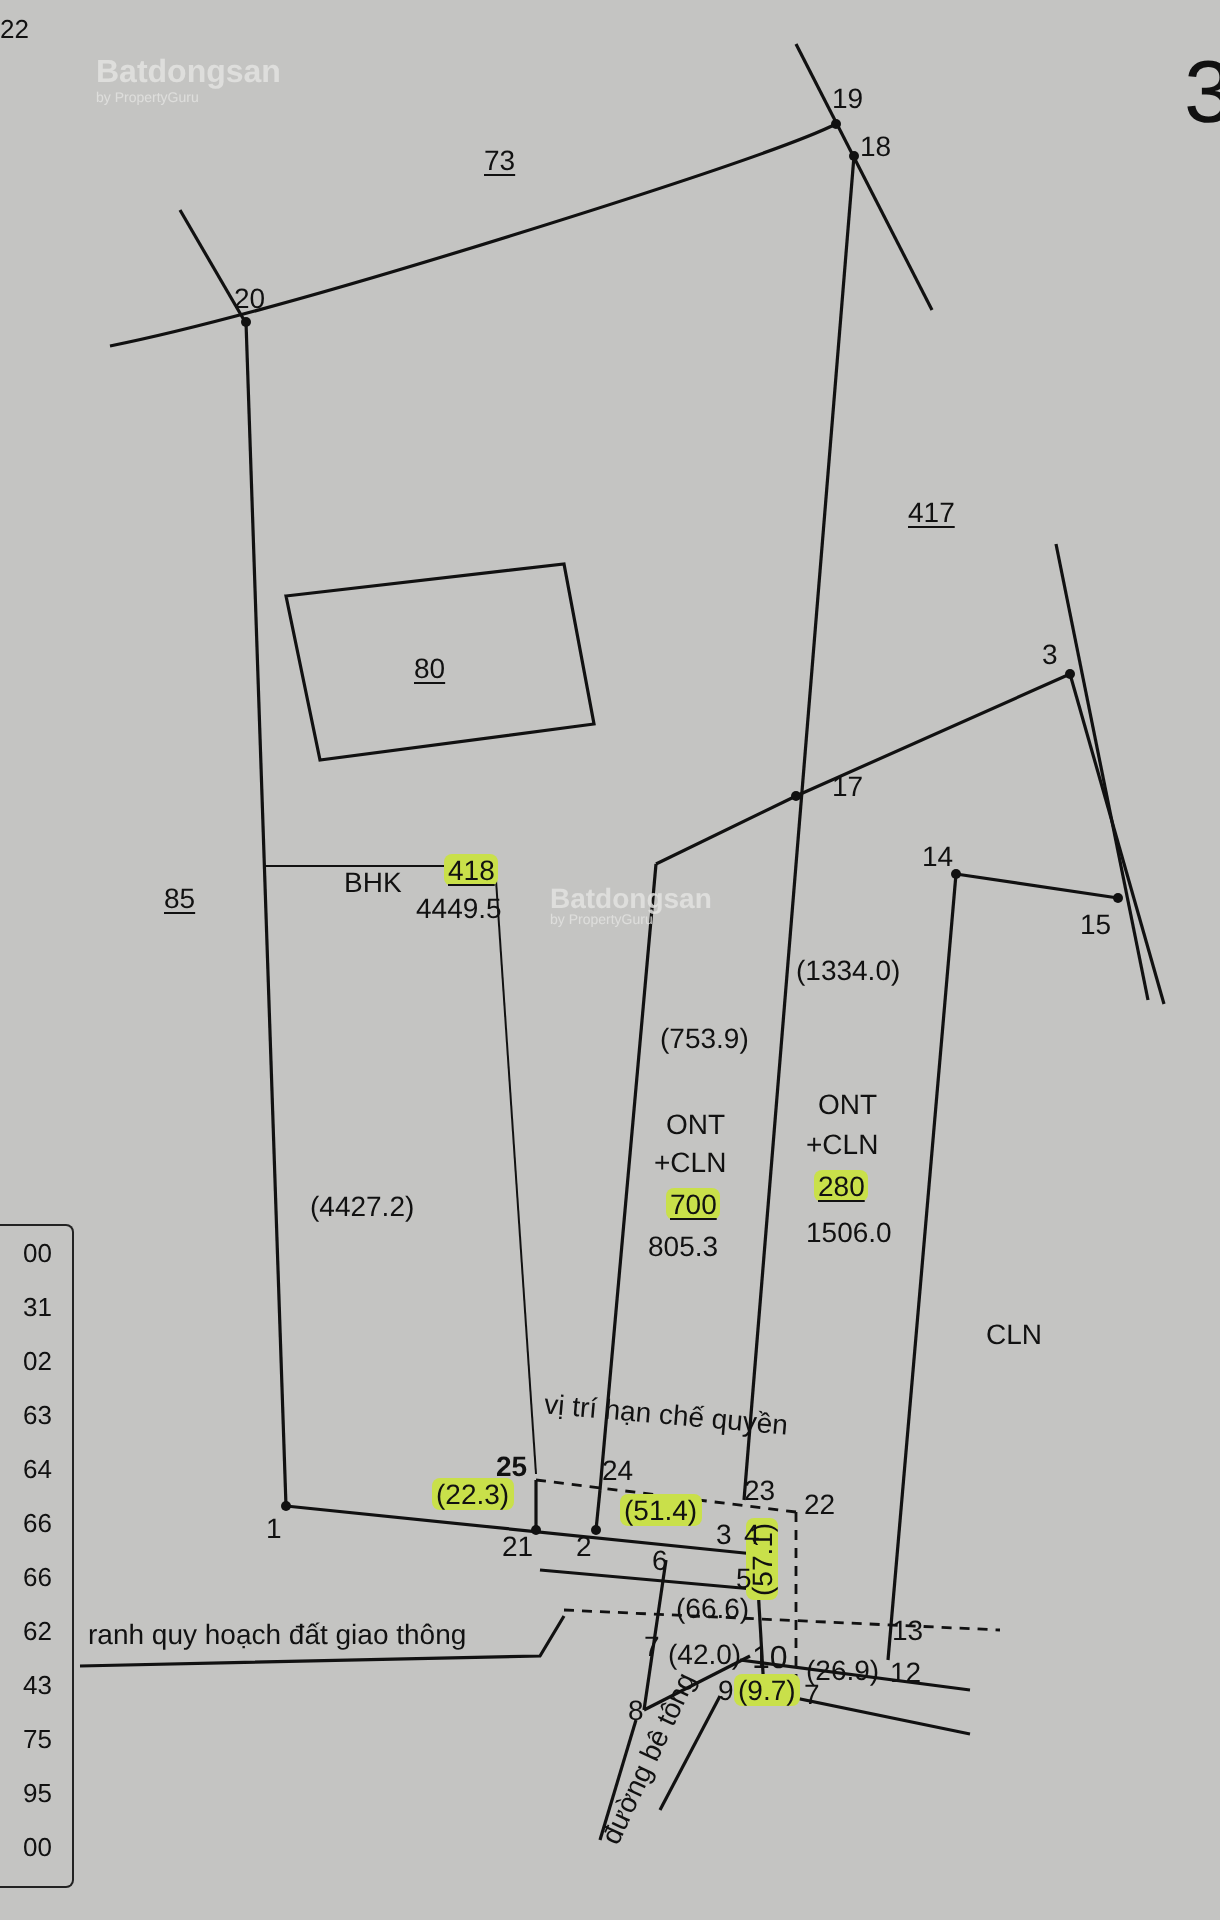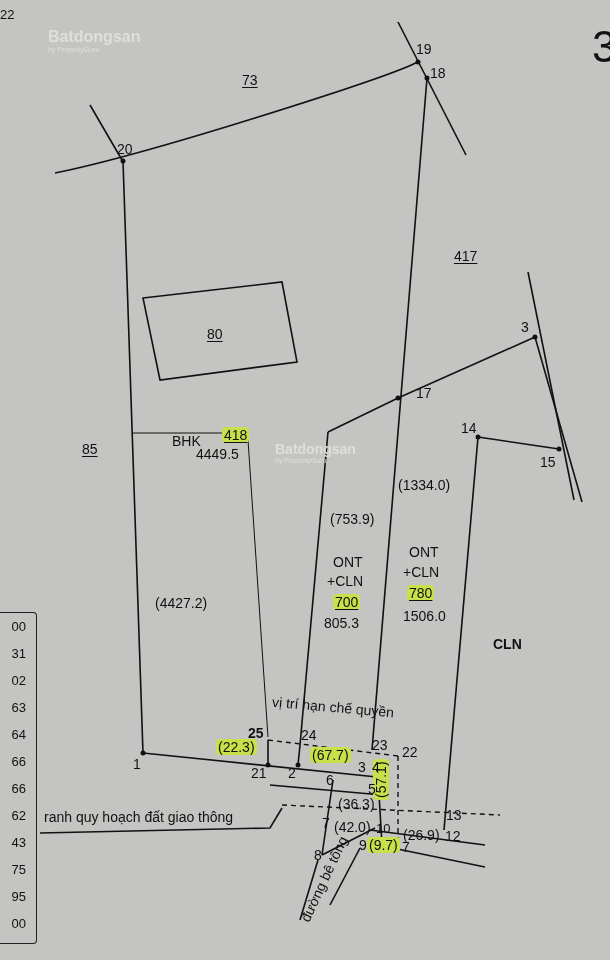--- a/index.html
+++ b/index.html
@@ -83,59 +83,59 @@
 <div class="wm" style="left:48px;top:28px;"><span>Batdongsan</span><small>by PropertyGuru</small></div>
 <div class="wm" style="left:275px;top:441px;font-size:14px;"><span>Batdongsan</span><small>by PropertyGuru</small></div>
 
 <div class="lbl u" style="left:242px;top:73px;">73</div>
 <div class="lbl u" style="left:207px;top:327px;">80</div>
 <div class="lbl u" style="left:82px;top:442px;">85</div>
 <div class="lbl u" style="left:454px;top:249px;">417</div>
 
 <div class="lbl" style="left:172px;top:434px;">BHK</div>
 <div class="lbl u" style="left:222px;top:428px;"><span class="hl">418</span></div>
-<div class="lbl" style="left:196px;top:447px;">4449.5</div>
+<div class="lbl" style="left:208px;top:447px;">4449.5</div>
 <div class="lbl" style="left:155px;top:596px;">(4427.2)</div>
 
 <div class="lbl" style="left:330px;top:512px;">(753.9)</div>
 <div class="lbl" style="left:333px;top:555px;">ONT</div>
 <div class="lbl" style="left:327px;top:574px;">+CLN</div>
 <div class="lbl u" style="left:333px;top:595px;"><span class="hl">700</span></div>
 <div class="lbl" style="left:324px;top:616px;">805.3</div>
 
 <div class="lbl" style="left:398px;top:478px;">(1334.0)</div>
 <div class="lbl" style="left:409px;top:545px;">ONT</div>
 <div class="lbl" style="left:403px;top:565px;">+CLN</div>
-<div class="lbl u" style="left:407px;top:586px;"><span class="hl">780</span></div>
+<div class="lbl u" style="left:407px;top:586px;"><span class="hl">280</span></div>
 <div class="lbl" style="left:403px;top:609px;">1506.0</div>
 
-<div class="lbl" style="left:493px;top:637px;font-weight:bold;">CLN</div>
+<div class="lbl" style="left:493px;top:660px;">CLN</div>
 
 <div class="lbl" style="left:272px;top:700px;transform:rotate(5deg);">vị trí hạn chế quyền</div>
 <div class="lbl" style="left:44px;top:810px;">ranh quy hoạch đất giao thông</div>
 <div class="lbl" style="left:298px;top:918px;transform:rotate(-65deg);transform-origin:left top;">đường bê tông</div>
 
 <div class="lbl" style="left:216px;top:740px;"><span class="hl">(22.3)</span></div>
-<div class="lbl" style="left:310px;top:748px;"><span class="hl">(67.7)</span></div>
+<div class="lbl" style="left:310px;top:748px;"><span class="hl">(51.4)</span></div>
 <div class="lbl" style="left:374px;top:800px;transform:rotate(-90deg);transform-origin:left top;"><span class="hl">(57.1)</span></div>
-<div class="lbl" style="left:338px;top:797px;">(36.3)</div>
+<div class="lbl" style="left:338px;top:797px;">(66.6)</div>
 <div class="lbl" style="left:334px;top:820px;">(42.0)</div>
 <div class="lbl" style="left:403px;top:828px;">(26.9)</div>
 <div class="lbl" style="left:367px;top:838px;"><span class="hl">(9.7)</span></div>
 
 <div class="lbl" style="left:133px;top:757px;">1</div>
 <div class="lbl" style="left:288px;top:766px;">2</div>
 <div class="lbl" style="left:358px;top:760px;">3</div>
 <div class="lbl" style="left:372px;top:760px;">4</div>
 <div class="lbl" style="left:368px;top:782px;">5</div>
 <div class="lbl" style="left:326px;top:773px;">6</div>
 <div class="lbl" style="left:322px;top:816px;">7</div>
 <div class="lbl" style="left:314px;top:848px;">8</div>
 <div class="lbl" style="left:359px;top:838px;">9</div>
-<div class="lbl" style="left:376px;top:822px;font-size:13px;">10</div>
+<div class="lbl" style="left:376px;top:822px;font-size:16px;">10</div>
 <div class="lbl" style="left:402px;top:840px;">7</div>
 <div class="lbl" style="left:445px;top:829px;">12</div>
 <div class="lbl" style="left:446px;top:808px;">13</div>
 <div class="lbl" style="left:461px;top:421px;">14</div>
 <div class="lbl" style="left:540px;top:455px;">15</div>
 <div class="lbl" style="left:521px;top:320px;">3</div>
 <div class="lbl" style="left:380px;top:386px;margin-left:36px;">17</div>
 <div class="lbl" style="left:430px;top:66px;">18</div>
 <div class="lbl" style="left:416px;top:42px;">19</div>
 <div class="lbl" style="left:117px;top:142px;">20</div>

